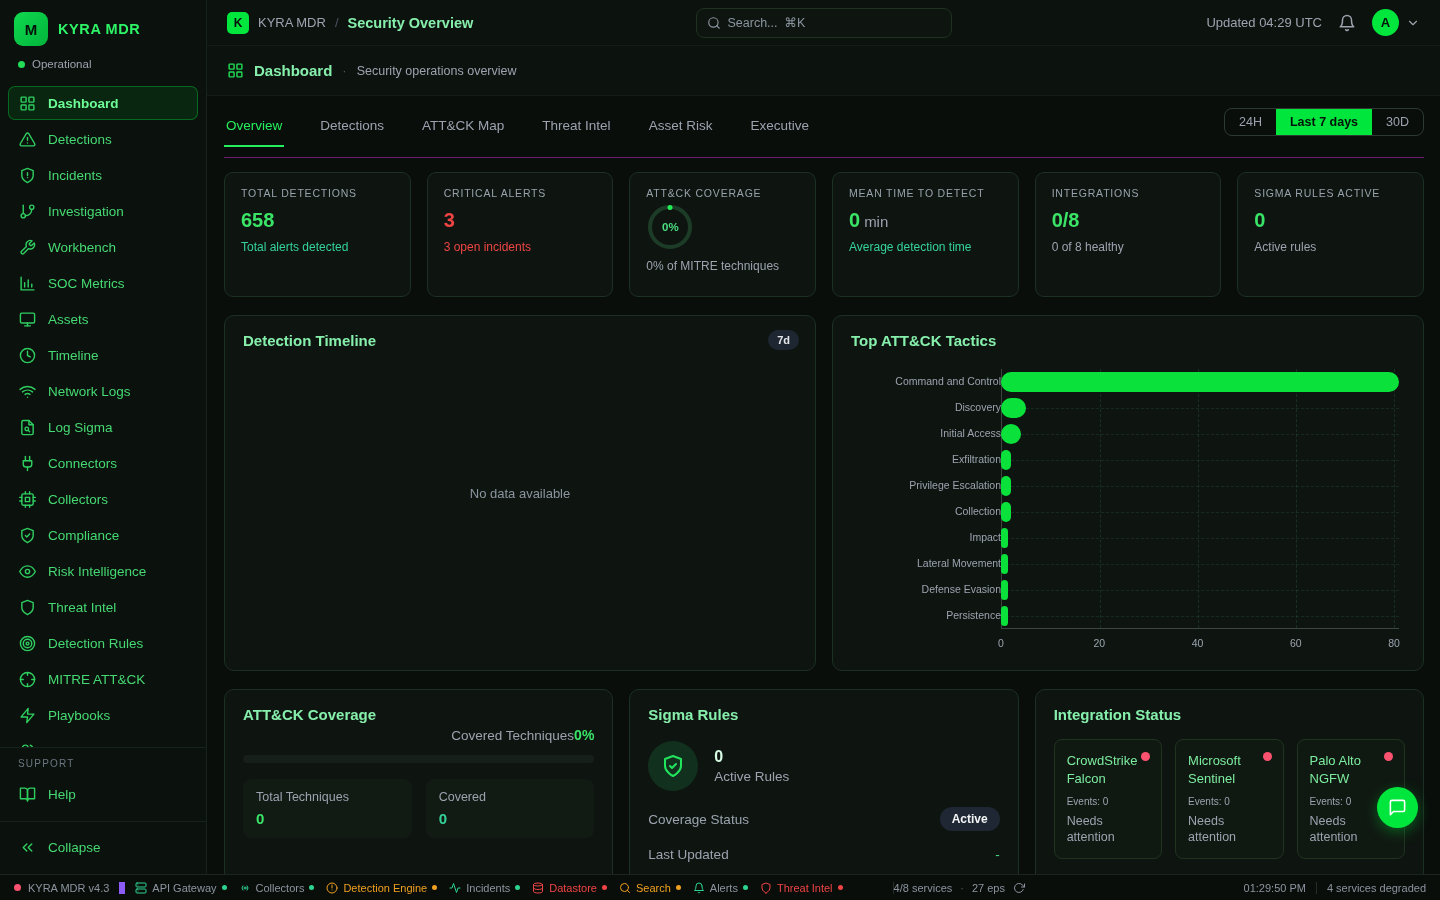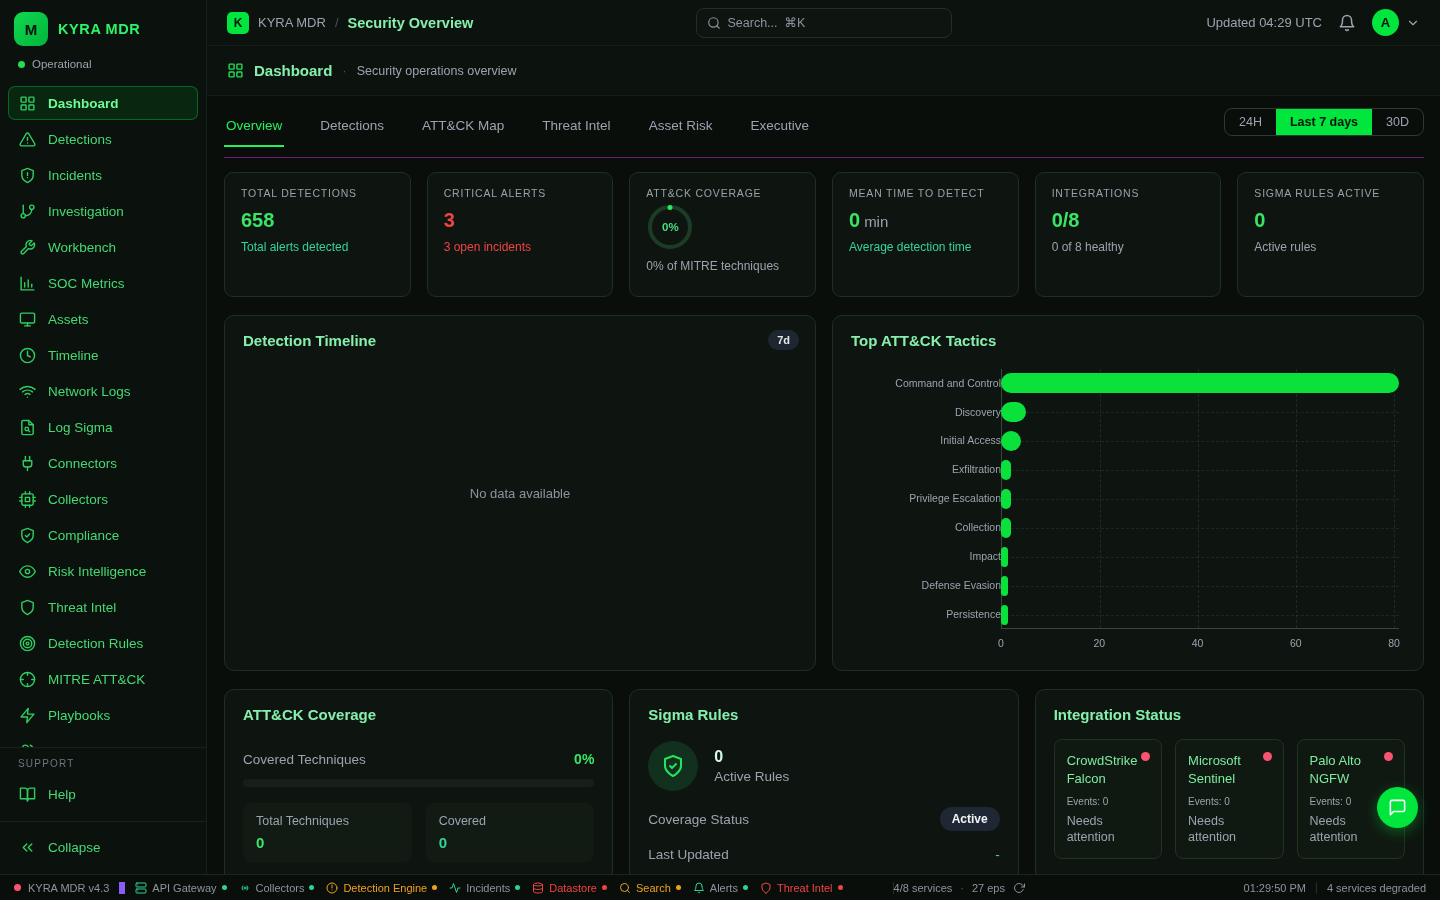--- a/index.html
+++ b/index.html
@@ -115,21 +115,21 @@
   .clabel { text-align:right; font-size:10.5px; color:#9ca3af; line-height:1.1; }
   .ctrack { position:relative; height:100%; display:flex; align-items:center; }
   .ctrack::before { content:''; position:absolute; left:0; right:0; top:50%;
     border-top:1px dashed rgba(110,231,183,.10); }
   .bar-fill { position:relative; height:20px; min-width:7px; border-radius:10px; background:#0ae23b; }
   .x-axis { position:absolute; left:150px; right:6px; bottom:0; height:20px; }
   .x-axis span { position:absolute; top:4px; transform:translateX(-50%);
     font-size:10.5px; color:#9ca3af; }
 
   .bottom { display:grid; grid-template-columns:1fr 1fr 1fr; gap:16px; margin-top:18px; height:220px; }
-  .cov-row { display:flex; justify-content:space-between; align-items:center; margin-top:28px; }
+  .cov-row { display:flex; justify-content:flex-end; align-items:center; margin-top:4px; }
   .cov-label { color:#9ca3af; font-size:13.5px; }
   .cov-val { color:#3ae467; font-weight:700; font-size:14px; }
   .progress { height:8px; background:#161f19; border-radius:4px; margin-top:12px; overflow:hidden; }
   .progress i { display:block; height:100%; background:var(--neon); border-radius:4px; }
   .cov-cells { display:grid; grid-template-columns:1fr 1fr; gap:14px; margin-top:16px; }
   .cov-cell { background:var(--card); border-radius:8px; padding:11px 13px; }
   .cell-label { color:#9ca3af; font-size:12.5px; margin-bottom:6px; }
   .cell-val { font-weight:700; font-size:15px; }
   .cell-val.green { color:#3ae467; }
   .cell-val.teal { color:var(--teal); }
@@ -628,20 +628,26 @@
                     </div>
                   </div>
 
                   <div class="crow">
                     <div class="clabel">Impact</div>
                     <div class="ctrack">
                       <i class="bar-fill" style="width: 1.23457%; background: rgb(10, 226, 59);"></i>
                     </div>
                   </div>
 
+                  <div class="crow">
+                    <div class="clabel">Lateral Movement</div>
+                    <div class="ctrack">
+                      <i class="bar-fill" style="width: 1.23457%; background: rgb(10, 226, 59);"></i>
+                    </div>
+                  </div>
 
                   <div class="crow">
                     <div class="clabel">Defense Evasion</div>
                     <div class="ctrack">
                       <i class="bar-fill" style="width: 1.23457%; background: rgb(10, 226, 59);"></i>
                     </div>
                   </div>
 
                   <div class="crow">
                     <div class="clabel">Persistence</div>

